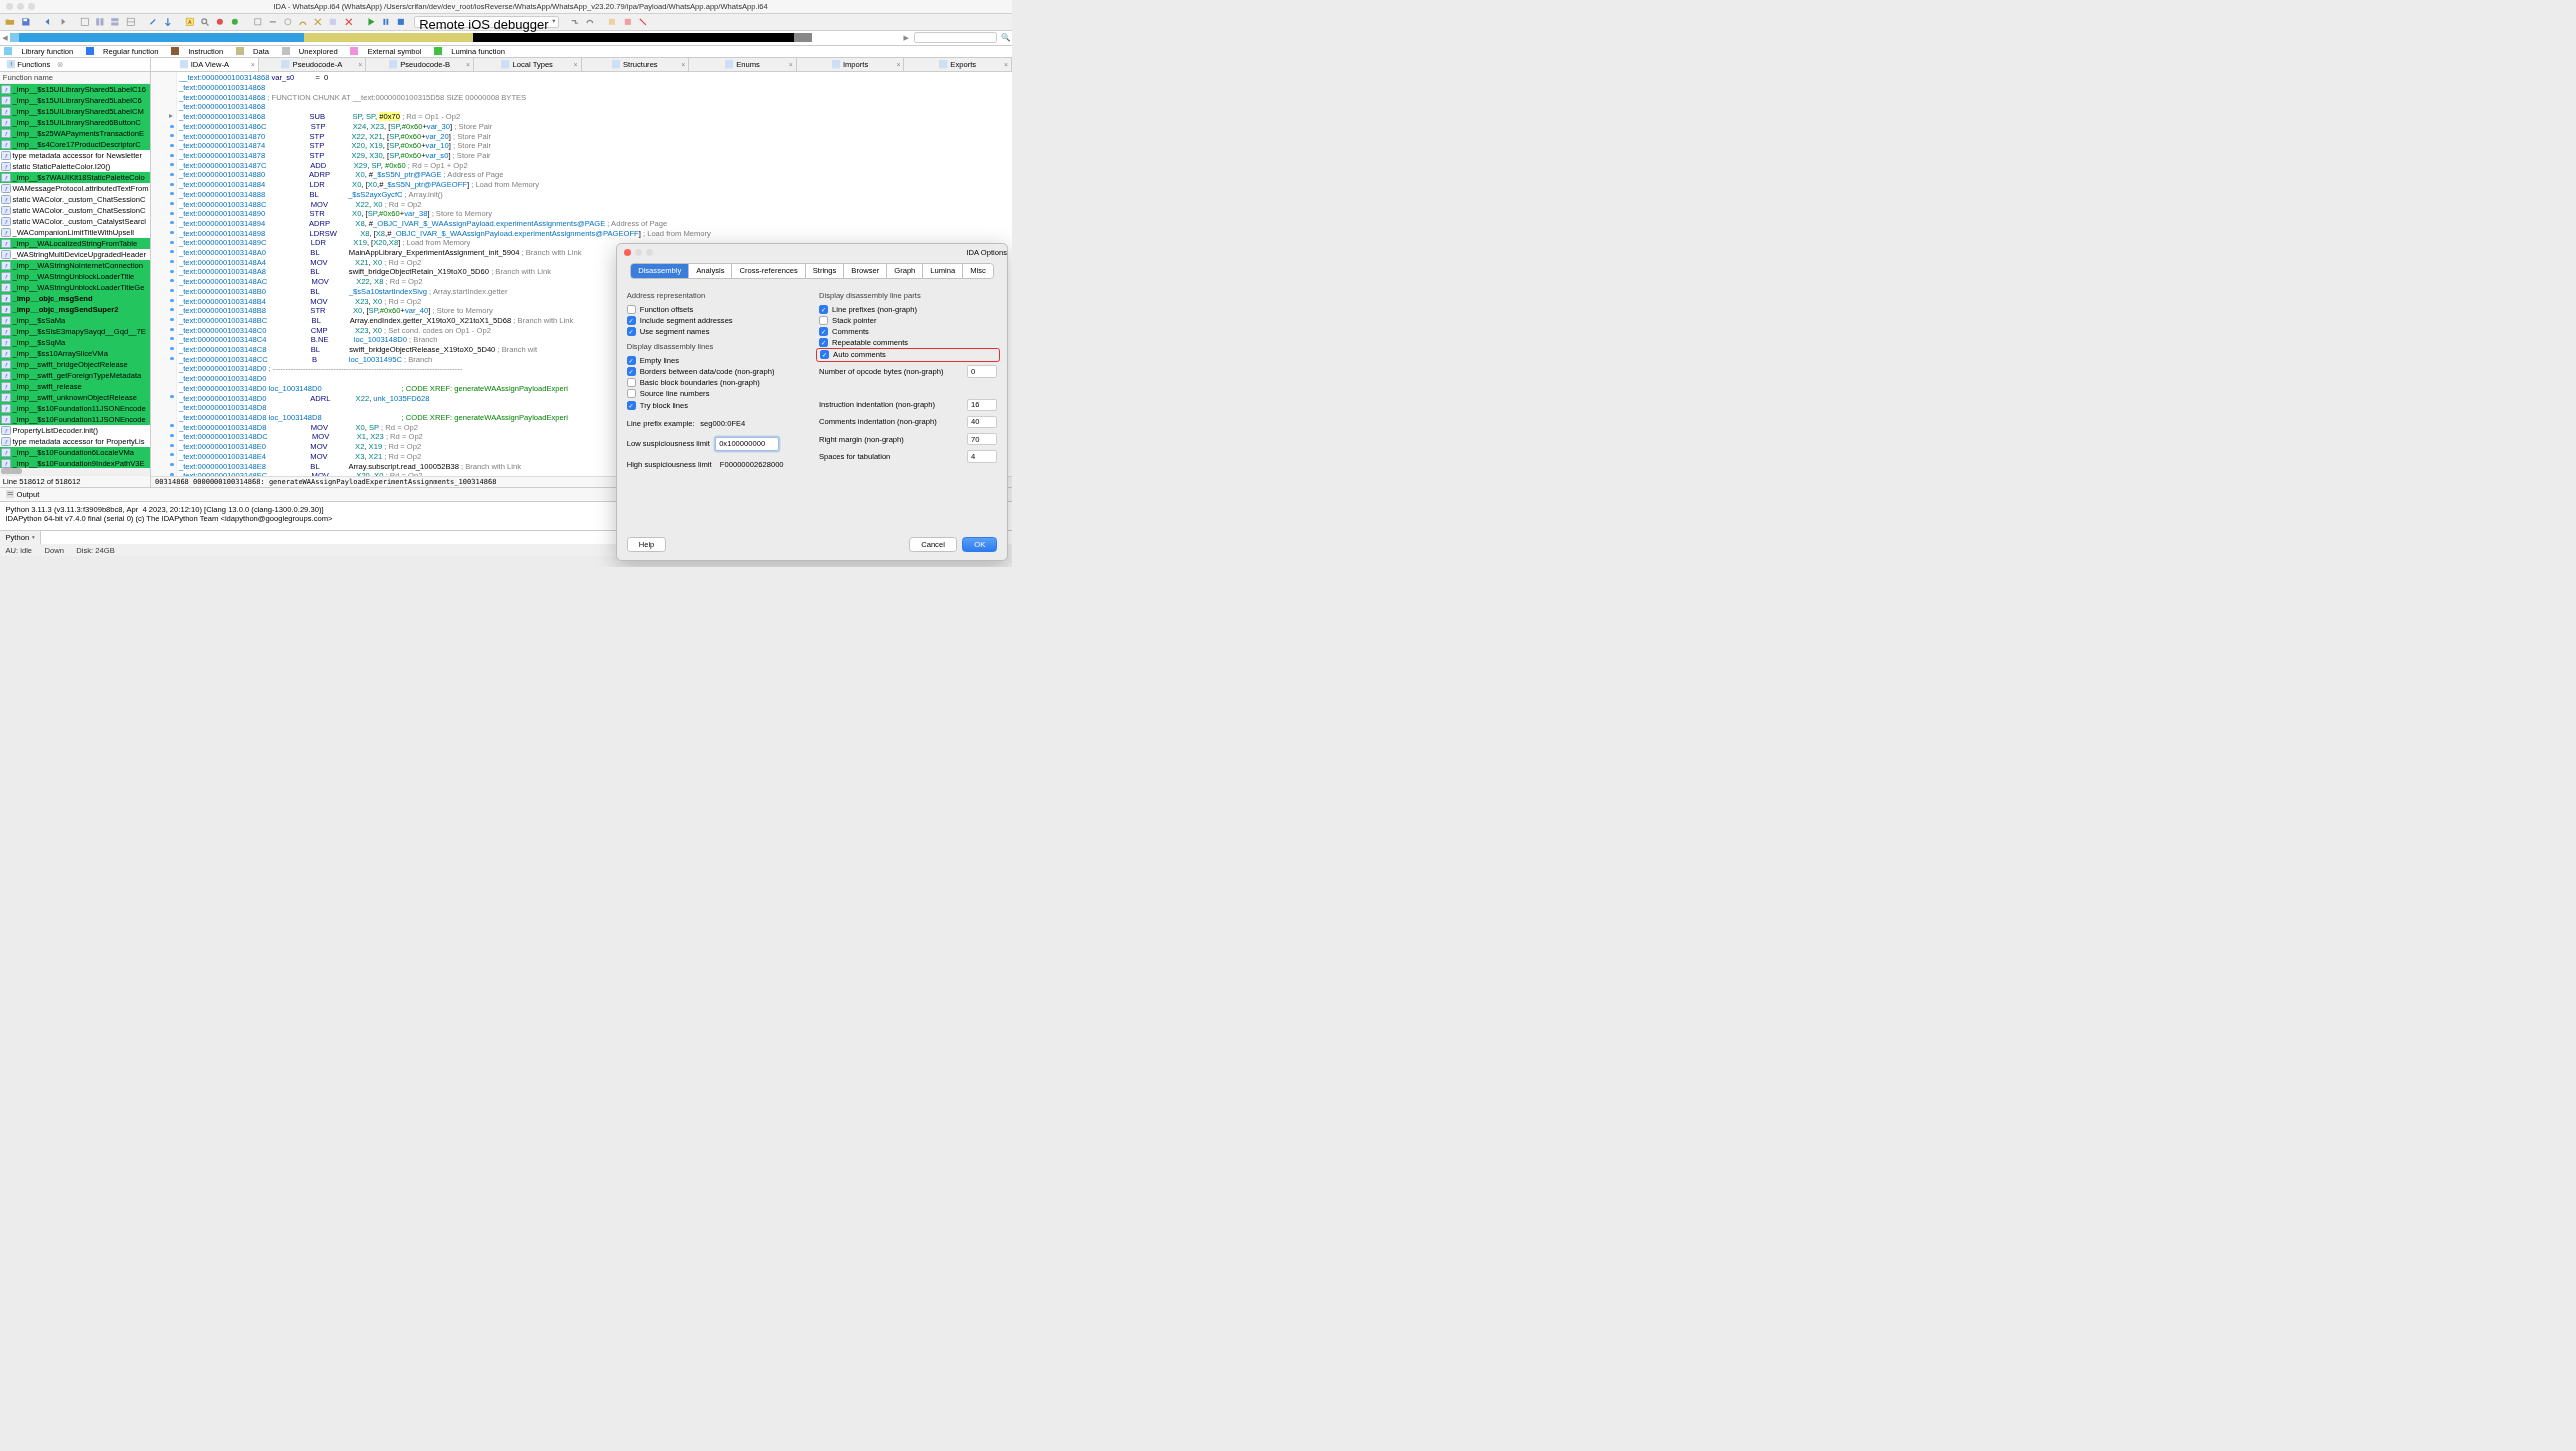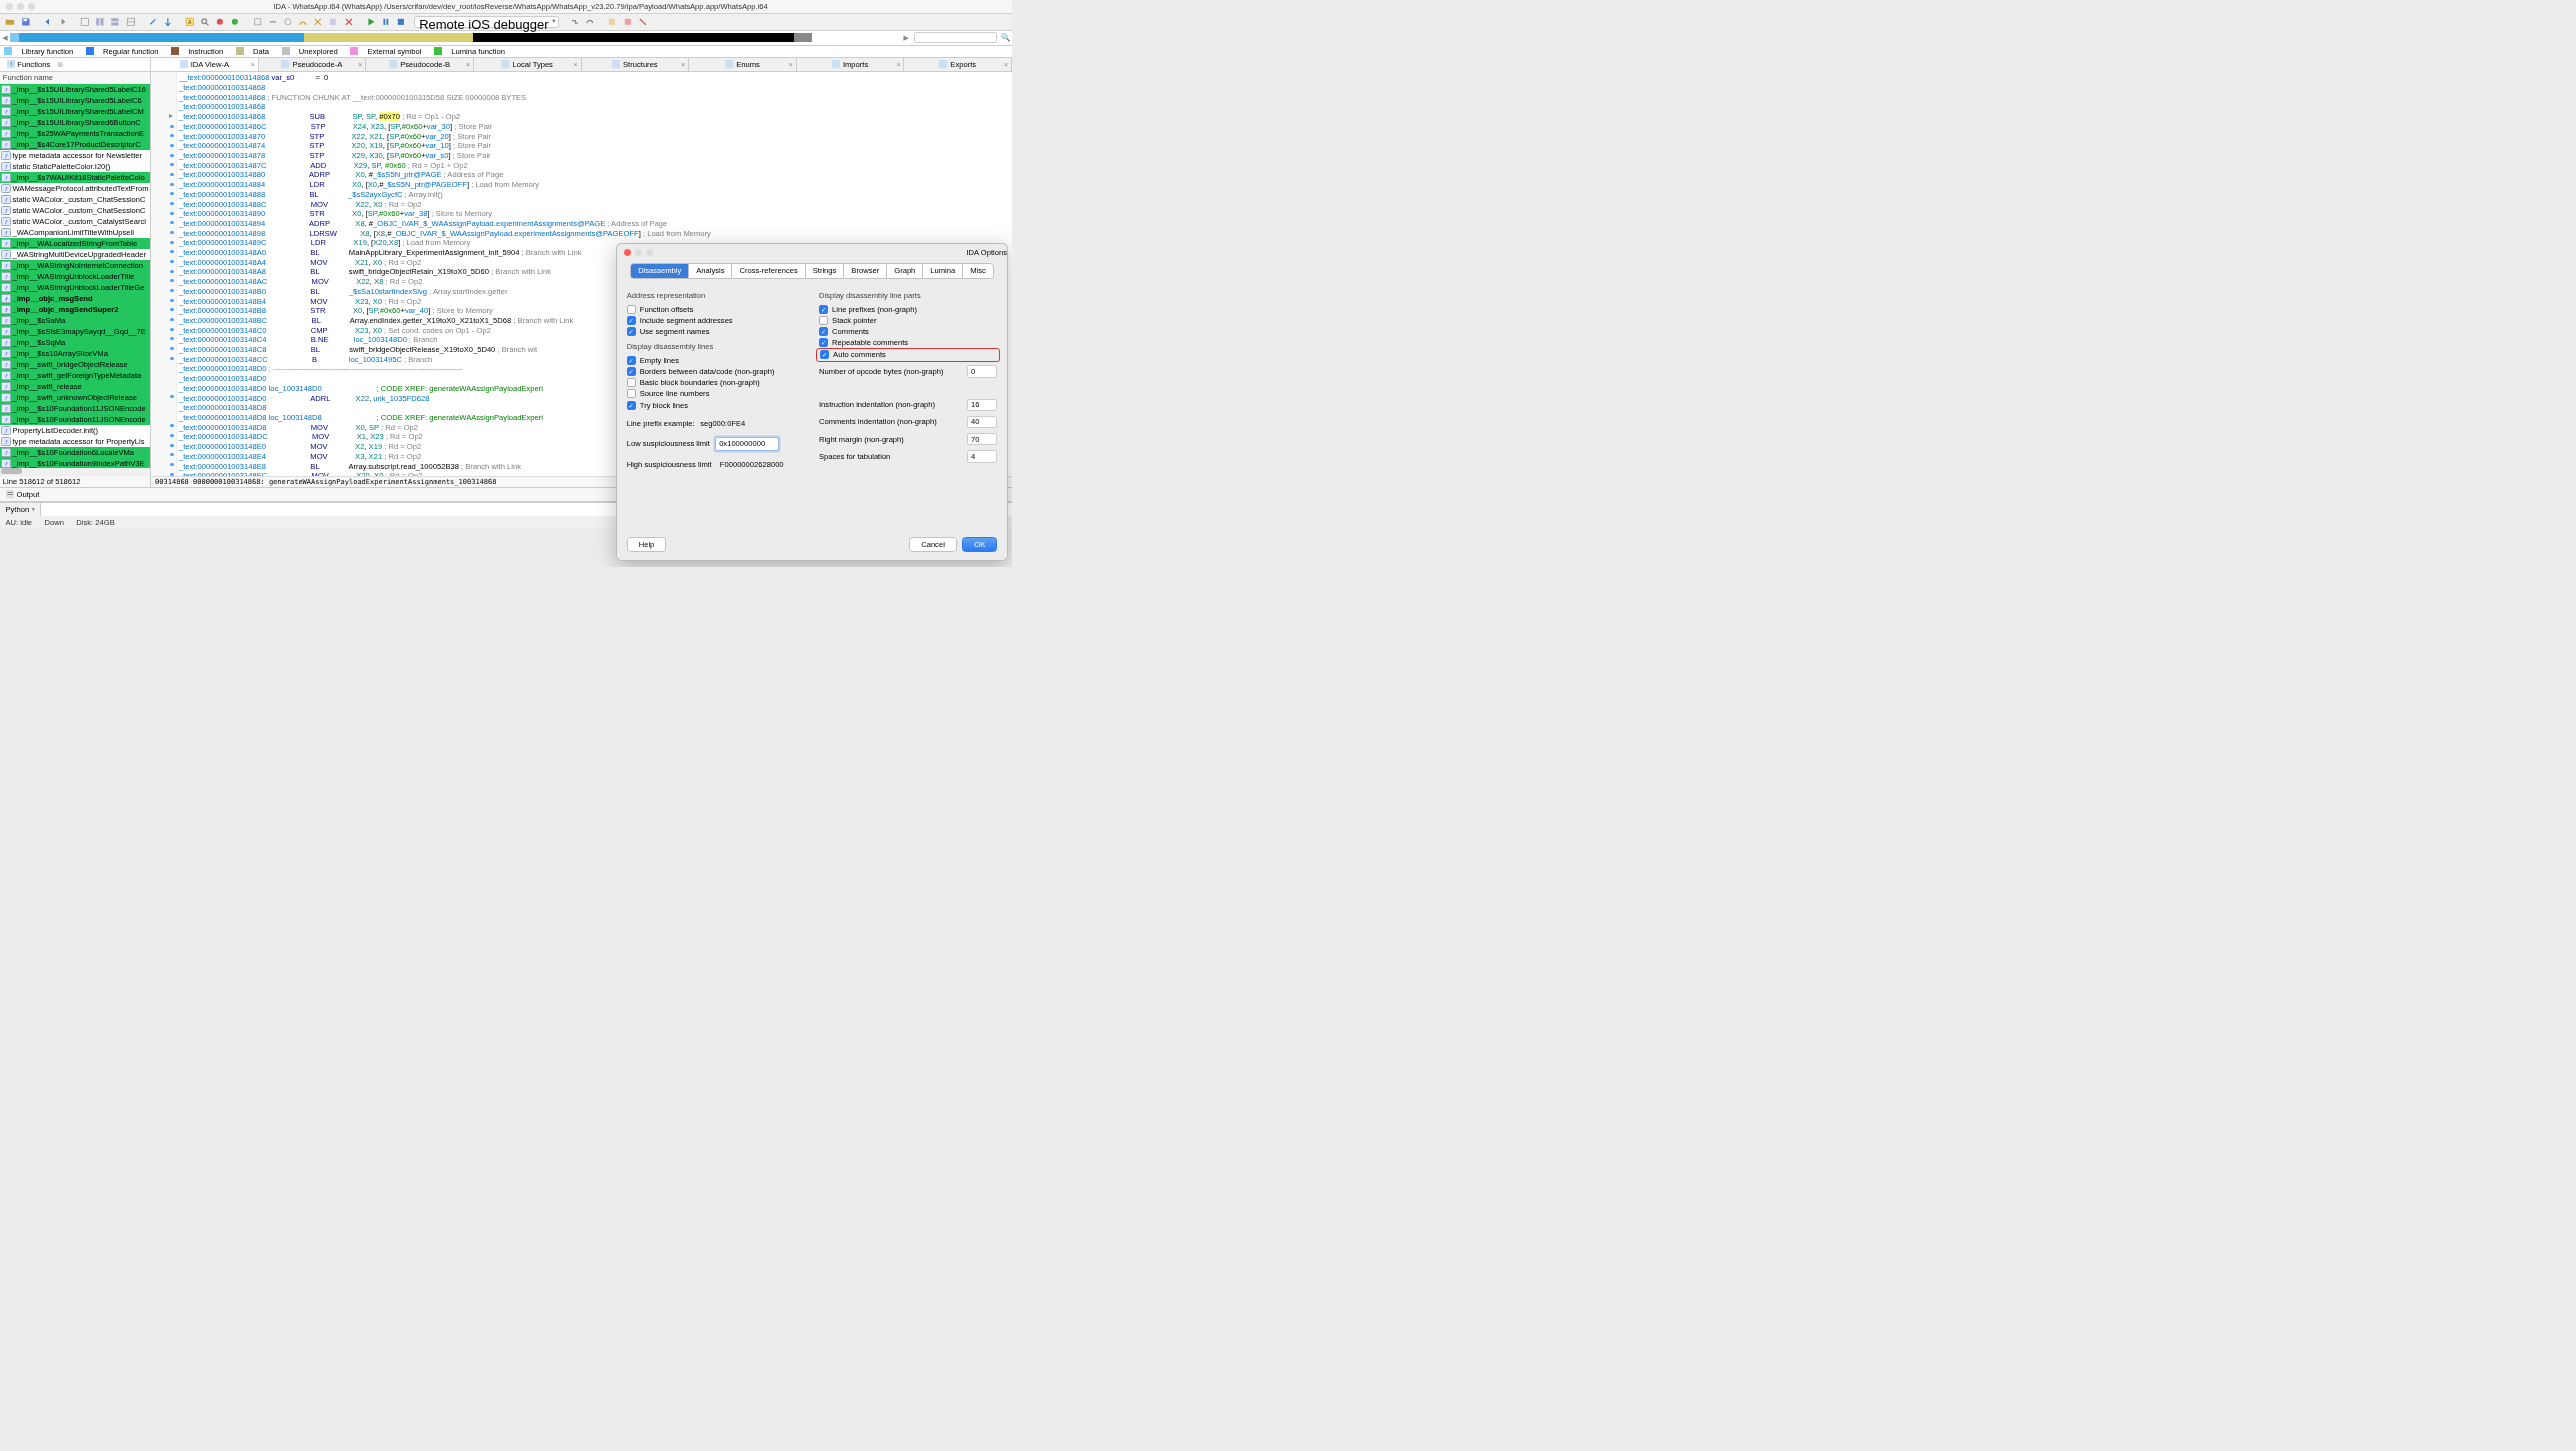--- a/index.html
+++ b/index.html
@@ -49,21 +49,21 @@
 .da-line { white-space: pre; color: #000; }
 .c-addr { color: #0070c0; }
 .c-mnem { color: #000080; font-weight: normal; }
 .c-reg2 { color: #008080; }
 .c-num { color: #008000; }
 .c-hl { background: #ffff80; }
 .c-cmt { color: #808080; }
 .c-dir { color: #000080; }
 .c-lbl { color: #0070c0; }
 .c-tgt { color: #0070c0; }
-.c-xref { color: #008000; }
+.c-xref { color: #008000; margin-left: 25px; }
 .disasm-status { height: 11px; background: #f7f7f7; border-top: 0.7px solid #ddd; padding: 0 4.1px; font-family: Menlo, monospace; font-size: 7px; display: flex; align-items: center; }
 .output-panel { border-top: 0.7px solid #ccc; background: #fff; }
 .output-tab { height: 14px; display: flex; align-items: center; padding: 0 5.5px; gap: 2.8px; border-bottom: 0.7px solid #ccc; background: #f7f7f7; font-size: 7.6px; }
 .output-body { font-family: Menlo, monospace; font-size: 7px; padding: 2.8px 5.5px; height: 28px; white-space: pre; }
 .python-bar { height: 14px; display: flex; align-items: center; border-top: 0.7px solid #ccc; background: #f0f0f0; }
 .python-label { padding: 0 5.5px; border-right: 0.7px solid #ccc; height: 100%; display: flex; align-items: center; position: relative; }
 .python-label::after { content: "▾"; font-size: 5.5px; margin-left: 2.8px; color: #666; }
 .python-input { flex: 1; height: 100%; border: none; background: #fff; padding: 0 4.1px; }
 .statusbar { height: 12.4px; display: flex; align-items: center; padding: 0 5.5px; gap: 12.4px; background: #f0f0f0; font-size: 7.6px; color: #333; font-family: Menlo, monospace; }
 .dialog { position: absolute; left: 616px; top: 243px; width: 392px; height: 318px; background: #ececec; border: 0.7px solid #bbb; border-radius: 5.5px; box-shadow: 0 5.5px 21px rgba(0,0,0,0.25); display: flex; flex-direction: column; }
@@ -513,20 +513,22 @@
 
 <div class="output-panel">
   <div class="output-tab">
     <svg class="tic" viewBox="0 0 12 12">
         <rect width="12" height="12" fill="#e0e0e0"></rect>
         <rect x="2" y="3" width="8" height="1" fill="#666"></rect>
         <rect x="2" y="6" width="8" height="1" fill="#666"></rect>
       </svg>
     <span>Output</span>
   </div>
+  <div class="output-body"><span>Python 3.11.3 (v3.11.3:f3909b8bc8, Apr  4 2023, 20:12:10) [Clang 13.0.0 (clang-1300.0.29.30)]</span>
+<span>IDAPython 64-bit v7.4.0 final (serial 0) (c) The IDAPython Team &lt;idapython@googlegroups.com&gt;</span></div>
 </div>
 
 <div class="python-bar">
   <div class="python-label">Python</div>
   <input class="python-input" style="">
 </div>
 
 <div class="statusbar">
   <span>AU:  idle</span>
   <span>Down</span>

